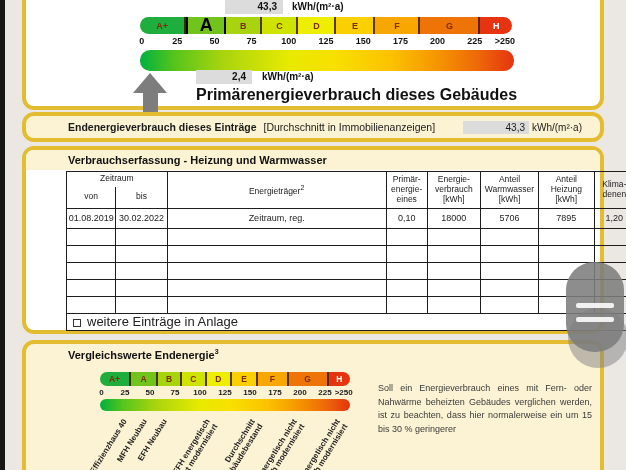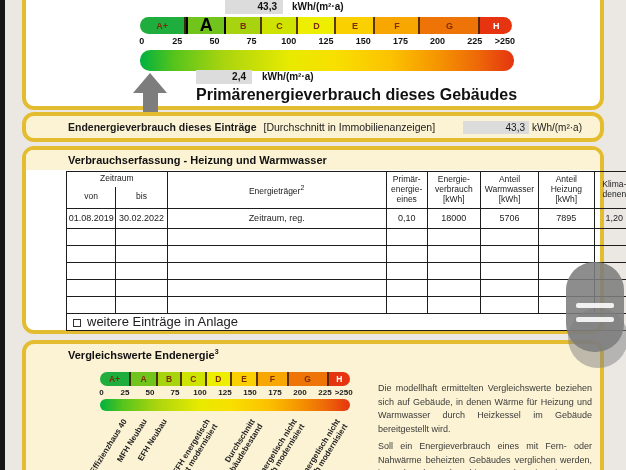--- a/index.html
+++ b/index.html
@@ -313,21 +313,20 @@
 gut modernisiert</div>
           <div class="cat-label" style="left: 10px; top: 46px;">Durchschnitt
 Gebäudebestand</div>
           <div class="cat-label" style="left: 52px; top: 46px;">MFH energetisch nicht
 wesentlich modernisiert</div>
           <div class="cat-label" style="left: 95px; top: 46px;">EFH energetisch nicht
 wesentlich modernisiert</div>
         </div>
     </div>
     <div id="comp-text">
-        <p>Die modellhaft ermittelten Vergleichswerte beziehen sich auf Gebäude, in denen Wärme für Heizung und Warmwasser durch Heizkessel im Gebäude bereitgestellt wird.</p>
         <p>Soll ein Energieverbrauch eines mit Fern- oder Nahwärme beheizten Gebäudes verglichen werden, ist zu beachten, dass hier normalerweise ein um 15 bis 30 % geringerer</p>
       </div>
   </div>
 </div>
 
 <div class="pill-circle"></div>
 <div class="pill">
   <div class="bar b1"></div>
   <div class="bar b2"></div>
 </div>

